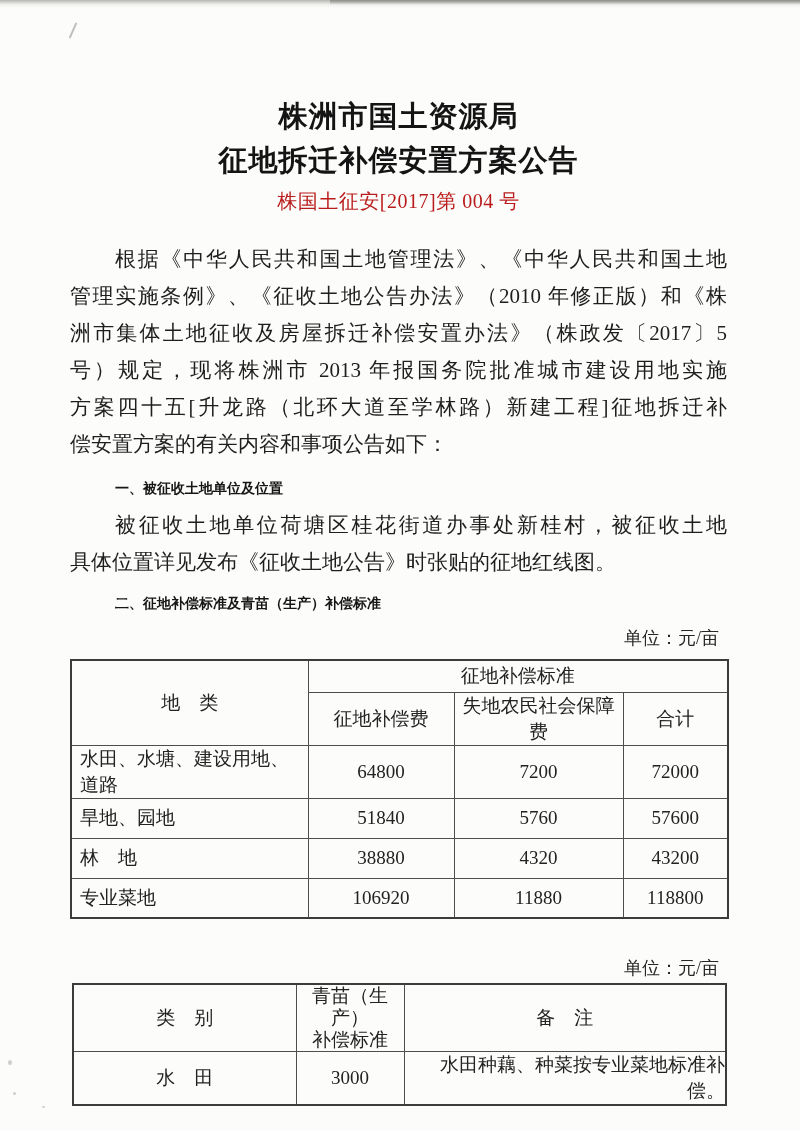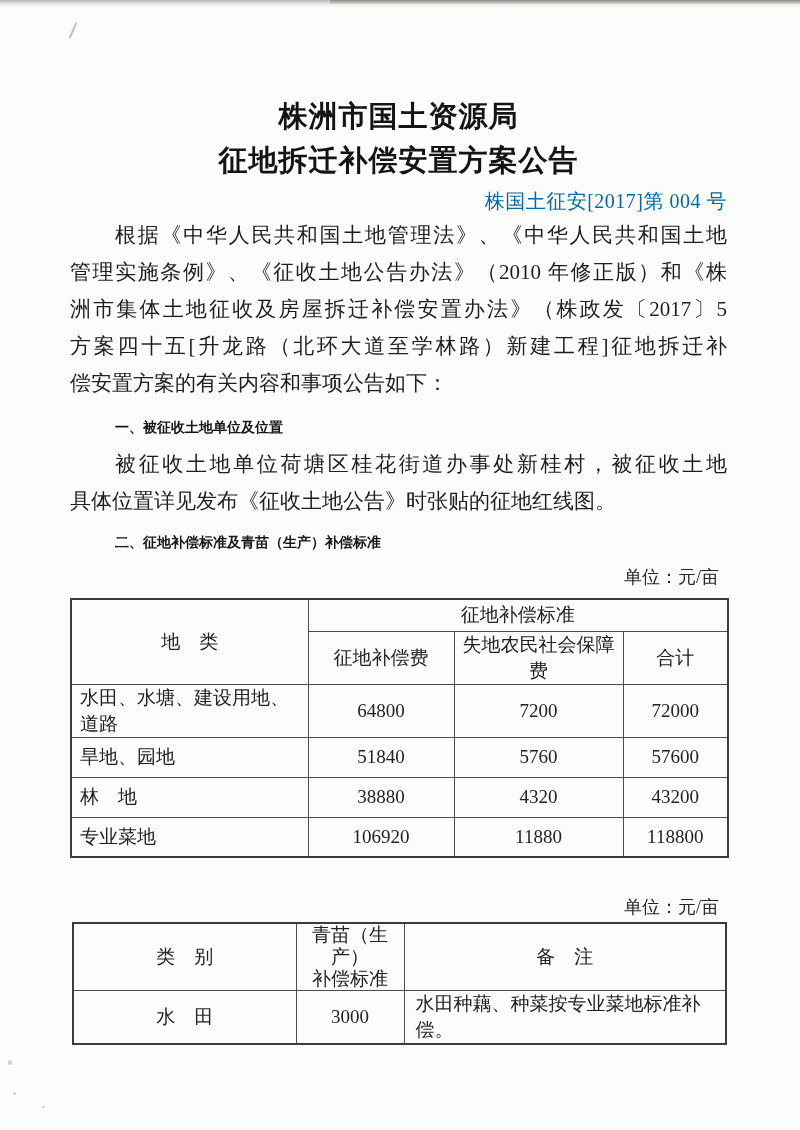--- a/index.html
+++ b/index.html
@@ -39,24 +39,24 @@
     width:800px;
     padding:94px 73px 0 70px;
     box-sizing:border-box;
   }
   .title{
     text-align:center;font-weight:700;color:#141414;
     font-size:29px;line-height:44px;letter-spacing:1px;
   }
   .title.l2{line-height:45px;}
   .doc-number{
-    text-align:right;font-size:20px;line-height:32px;margin-top:2px;color:#0369a1;
+    text-align:center;font-size:20px;line-height:32px;margin-top:2px;color:#b91c1c;
     letter-spacing:0.5px;
   }
-  .para{margin-top:0;}
+  .para{margin-top:24px;}
   .bodyline{
     font-size:21px;line-height:37px;
     text-align:justify;text-align-last:justify;
     color:#1e1e1e;
   }
   .bodyline.first{padding-left:45px;}
   .bodyline.last{text-align-last:left;}
   .heading{
     font-size:14px;line-height:37px;font-weight:700;color:#161616;
     padding-left:45px;
@@ -81,21 +81,21 @@
     text-align:center;vertical-align:middle;
     padding:0;overflow:hidden;
   }
   .t1 .rowspan-head{height:68px;}
   .t1 tr.group-row{height:32px;}
   .t1 tr.sub-row{height:36px;}
   .t1 tr.data-row{height:40px;}
   .t1 td.land{text-align:left;padding-left:8px;}
   .t2 tr.head-row{height:42px;}
   .t2 tr.data-row{height:43px;}
-  .t2 td.remark{text-align:left;padding-left:11px;margin-top:44px;}
+  .t2 td.remark{text-align:right;padding-left:28px;margin-top:44px;}
   .t2 .twoline{line-height:22px;font-size:19px;}
 </style>
 </head>
 <body>
 
 <div class="page">
 
   <div class="scan-top-smudge"></div>
   <div class="scan-top-smudge2"></div>
   <div class="pen-mark"></div>
@@ -106,20 +106,21 @@
   <div class="content">
 
     <div class="title l1">株洲市国土资源局</div>
     <div class="title l2">征地拆迁补偿安置方案公告</div>
     <div class="doc-number">株国土征安[2017]第 004 号</div>
 
     <div class="para">
       <div class="bodyline first">根据《中华人民共和国土地管理法》、《中华人民共和国土地</div>
       <div class="bodyline">管理实施条例》、《征收土地公告办法》（2010 年修正版）和《株</div>
       <div class="bodyline">洲市集体土地征收及房屋拆迁补偿安置办法》（株政发〔2017〕5</div>
+      <div class="bodyline">号）规定，现将株洲市 2013 年报国务院批准城市建设用地实施</div>
       <div class="bodyline">方案四十五[升龙路（北环大道至学林路）新建工程]征地拆迁补</div>
       <div class="bodyline last">偿安置方案的有关内容和事项公告如下：</div>
     </div>
 
     <div class="heading h1">一、被征收土地单位及位置</div>
 
     <div class="para" style="margin-top:0;">
       <div class="bodyline first">被征收土地单位荷塘区桂花街道办事处新桂村，被征收土地</div>
       <div class="bodyline last">具体位置详见发布《征收土地公告》时张贴的征地红线图。</div>
     </div>

